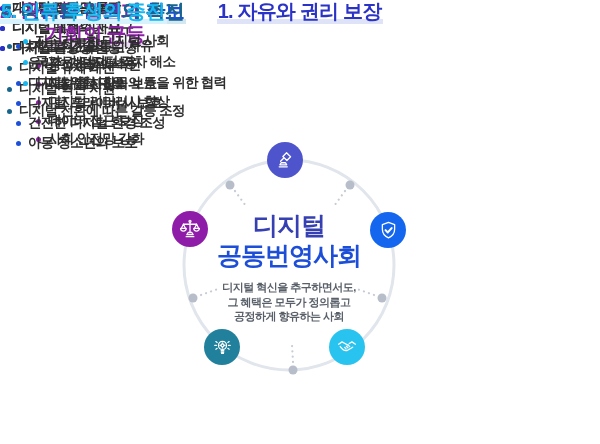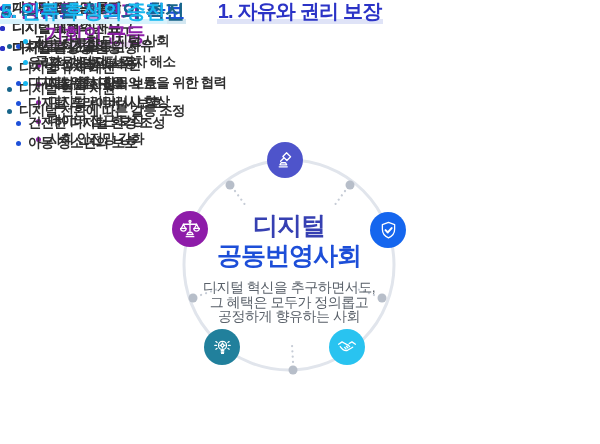--- a/index.html
+++ b/index.html
@@ -44,21 +44,21 @@
   #ringsvg{position:absolute;left:0;top:0;pointer-events:none}
   .c-title{
     position:absolute;left:169px;width:240px;text-align:center;
     font-size:25px;font-weight:bold;letter-spacing:-1px;color:#3640b2;
     line-height:28px;
   }
   #c-t1{top:211px}
   #c-t2{top:241px}
   #c-desc{
     position:absolute;left:169px;width:240px;top:280px;text-align:center;
-    font-size:14px;font-weight:normal;color:#596069;letter-spacing:-0.5px;
+    font-size:11px;font-weight:bold;color:#596069;letter-spacing:-0.5px;
     line-height:14.5px;white-space:pre-line;
   }
   .node{
     position:absolute;width:36px;height:36px;border-radius:50%;
     display:flex;align-items:center;justify-content:center;
   }
   .node svg{display:block}
   #node-gavel{left:267px;top:142px}
   #node-scales{left:172px;top:211px}
   #node-shield{left:370px;top:212px}

